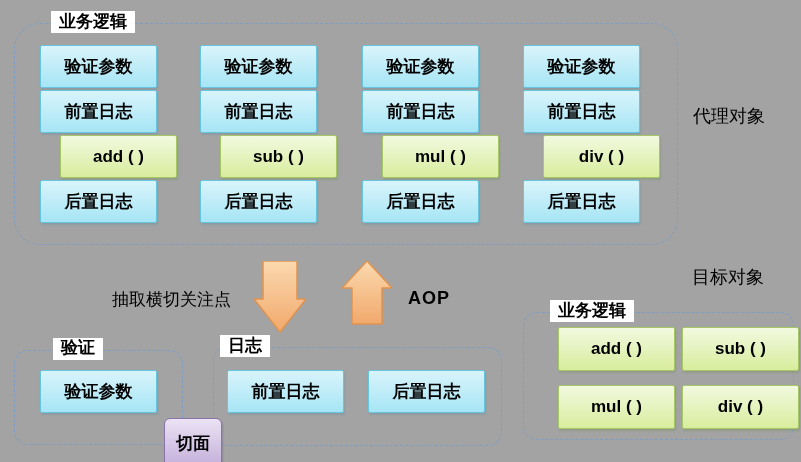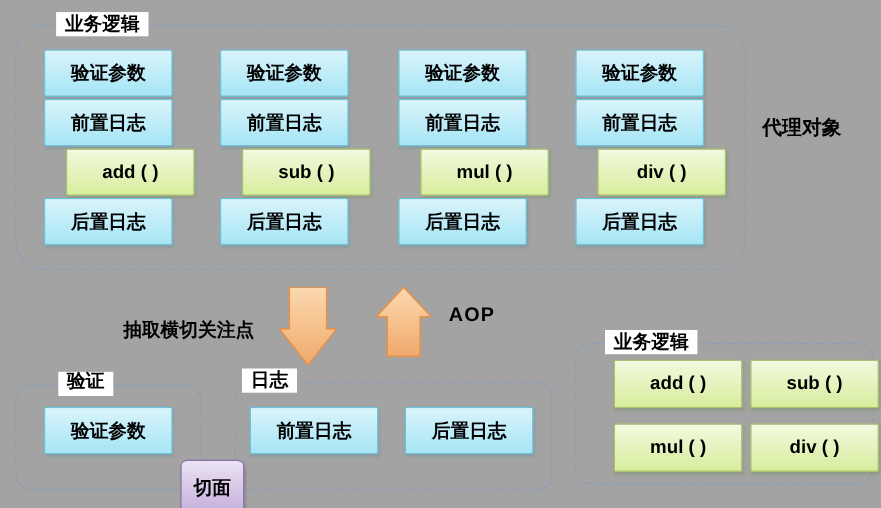--- a/index.html
+++ b/index.html
@@ -30,21 +30,21 @@
     border:1px solid #66c5df;
     box-shadow:1px 2px 2px rgba(90,140,160,0.30);
   }
   .green {
     background:linear-gradient(#f2f9e0,#d8ed9d);
     border:1px solid #a6c765;
     box-shadow:1px 2px 2px rgba(110,140,80,0.30);
     margin-left:20px;
   }
   .free-label {
-    position:absolute; font-size:18px; font-weight:bold; white-space:nowrap;
+    position:absolute; font-size:18px; font-weight:normal; white-space:nowrap;
   }
   .aop-label { font-weight:600; letter-spacing:1px; }
   .badge {
     position:absolute; box-sizing:border-box; width:58px; height:50px;
     display:flex; align-items:center; justify-content:center;
     font-size:17px; font-weight:bold; border-radius:6px;
     background:linear-gradient(#ebe3f4,#c3aeda);
     border:1px solid #8d73ab;
     box-shadow:1px 2px 2px rgba(100,80,130,0.35);
     z-index:5;
@@ -105,35 +105,36 @@
   <svg class="arrow-svg" style="left:342px;top:261px;" width="50" height="64" viewBox="0 0 50 64">
     <defs>
       <linearGradient id="g-up" x1="0" y1="0" x2="0" y2="1">
         <stop offset="0" stop-color="#fbd9af"></stop>
           <stop offset="1" stop-color="#f1a96c"></stop>
       </linearGradient>
     </defs>
     <polygon points="25,0 50,27 40,27 40,63 10,63 10,27 0,27" fill="url(#g-up)" stroke="#e0944f" stroke-width="1.5" stroke-linejoin="round"></polygon>
   </svg>
 
-  <div class="free-label aop-label" style="left:408px;top:276px;">AOP</div>
+  <div class="free-label aop-label" style="left:408px;top:288px;">AOP</div>
 
   <div class="dashed-box round-sm" style="left:14px;top:350px;width:167px;height:93px;">
     <span class="box-title" style="left:38px;font-family:Liberation Mono, monospace;">验证</span>
   </div>
   <div class="cell blue" style="position:absolute;left:40px;top:370px;">验证参数</div>
 
   <div class="dashed-box round-sm" style="left:213px;top:347px;width:287px;height:97px;">
     <span class="box-title" style="left:6px;">日志</span>
   </div>
   <div class="cell blue" style="position:absolute;left:227px;top:370px;">前置日志</div>
   <div class="cell blue" style="position:absolute;left:368px;top:370px;">后置日志</div>
 
   <div class="badge" style="left:164px;top:418px;">切面</div>
 
+  <div class="free-label" style="left:692px;top:265px;">目标对象</div>
 
   <div class="dashed-box round-sm" style="left:523px;top:312px;width:269px;height:126px;">
     <span class="box-title" style="left:26px;">业务逻辑</span>
   </div>
   <div class="cell green" style="position:absolute;left:538px;top:327px;height:44px;">add ( )</div>
   <div class="cell green" style="position:absolute;left:662px;top:327px;height:44px;">sub ( )</div>
   <div class="cell green" style="position:absolute;left:538px;top:385px;height:44px;">mul ( )</div>
   <div class="cell green" style="position:absolute;left:662px;top:385px;height:44px;">div ( )</div>
 
 </div>

